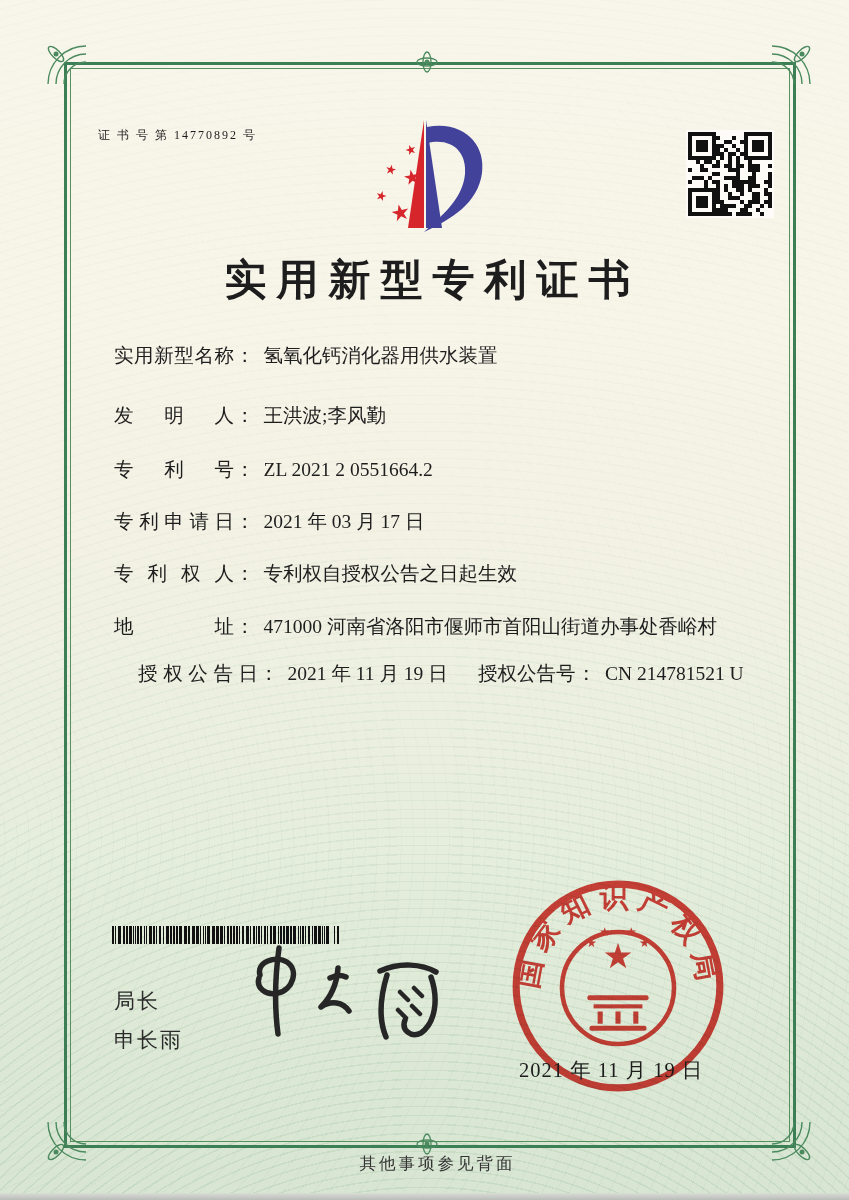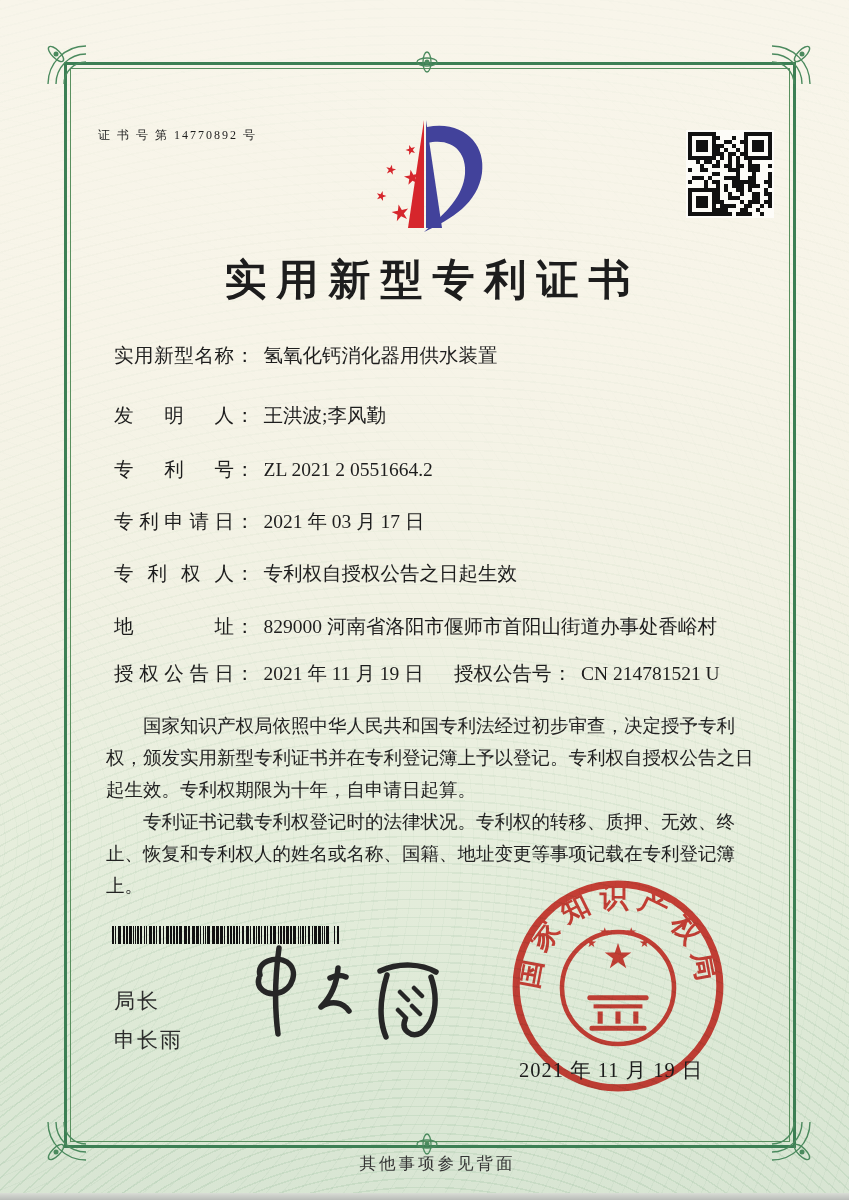--- a/index.html
+++ b/index.html
@@ -271,34 +271,30 @@
     <div class="frow" style="top:114px;">
       <span class="f-label">专利号</span><span class="f-colon">：</span><span>ZL 2021 2 0551664.2</span>
     </div>
     <div class="frow" style="top:166px;">
       <span class="f-label">专利申请日</span><span class="f-colon">：</span><span>2021 年 03 月 17 日</span>
     </div>
     <div class="frow" style="top:218px;">
       <span class="f-label">专利权人</span><span class="f-colon">：</span><span>专利权自授权公告之日起生效</span>
     </div>
     <div class="frow" style="top:271px;">
-      <span class="f-label">地址</span><span class="f-colon">：</span><span>829000 河南省洛阳市偃师市首阳山街道办事处香峪村</span>
-    </div>
-    <div class="frow" style="top:318px;">
+      <span class="f-label">地址</span><span class="f-colon">：</span><span>471000 河南省洛阳市偃师市首阳山街道办事处香峪村</span>
+    </div>
+    <div class="frow" style="top:318px;margin-left:24px;">
       <span class="f-label">授权公告日</span><span class="f-colon">：</span><span>2021 年 11 月 19 日</span>
       <span class="grant2">
         <span class="g-label">授权公告号</span><span class="f-colon">：</span><span>CN 214781521 U</span>
       </span>
     </div>
   </div>
 
-  <div class="paras">
-    <p>国家知识产权局依照中华人民共和国专利法经过初步审查，决定授予专利权，颁发实用新型专利证书并在专利登记簿上予以登记。专利权自授权公告之日起生效。专利权期限为十年，自申请日起算。</p>
-    <p>专利证书记载专利权登记时的法律状况。专利权的转移、质押、无效、终止、恢复和专利权人的姓名或名称、国籍、地址变更等事项记载在专利登记簿上。</p>
-  </div>
 
   <svg class="abs barcode" id="barcode" width="228" height="18" viewBox="0 0 228 18">
       <rect x="0" y="0" width="2" height="18" fill="#111"></rect>
       <rect x="3" y="0" width="1" height="18" fill="#111"></rect>
       <rect x="6" y="0" width="3" height="18" fill="#111"></rect>
       <rect x="11" y="0" width="2" height="18" fill="#111"></rect>
       <rect x="14" y="0" width="2" height="18" fill="#111"></rect>
       <rect x="17" y="0" width="3" height="18" fill="#111"></rect>
       <rect x="21" y="0" width="1" height="18" fill="#111"></rect>
       <rect x="23" y="0" width="1" height="18" fill="#111"></rect>

